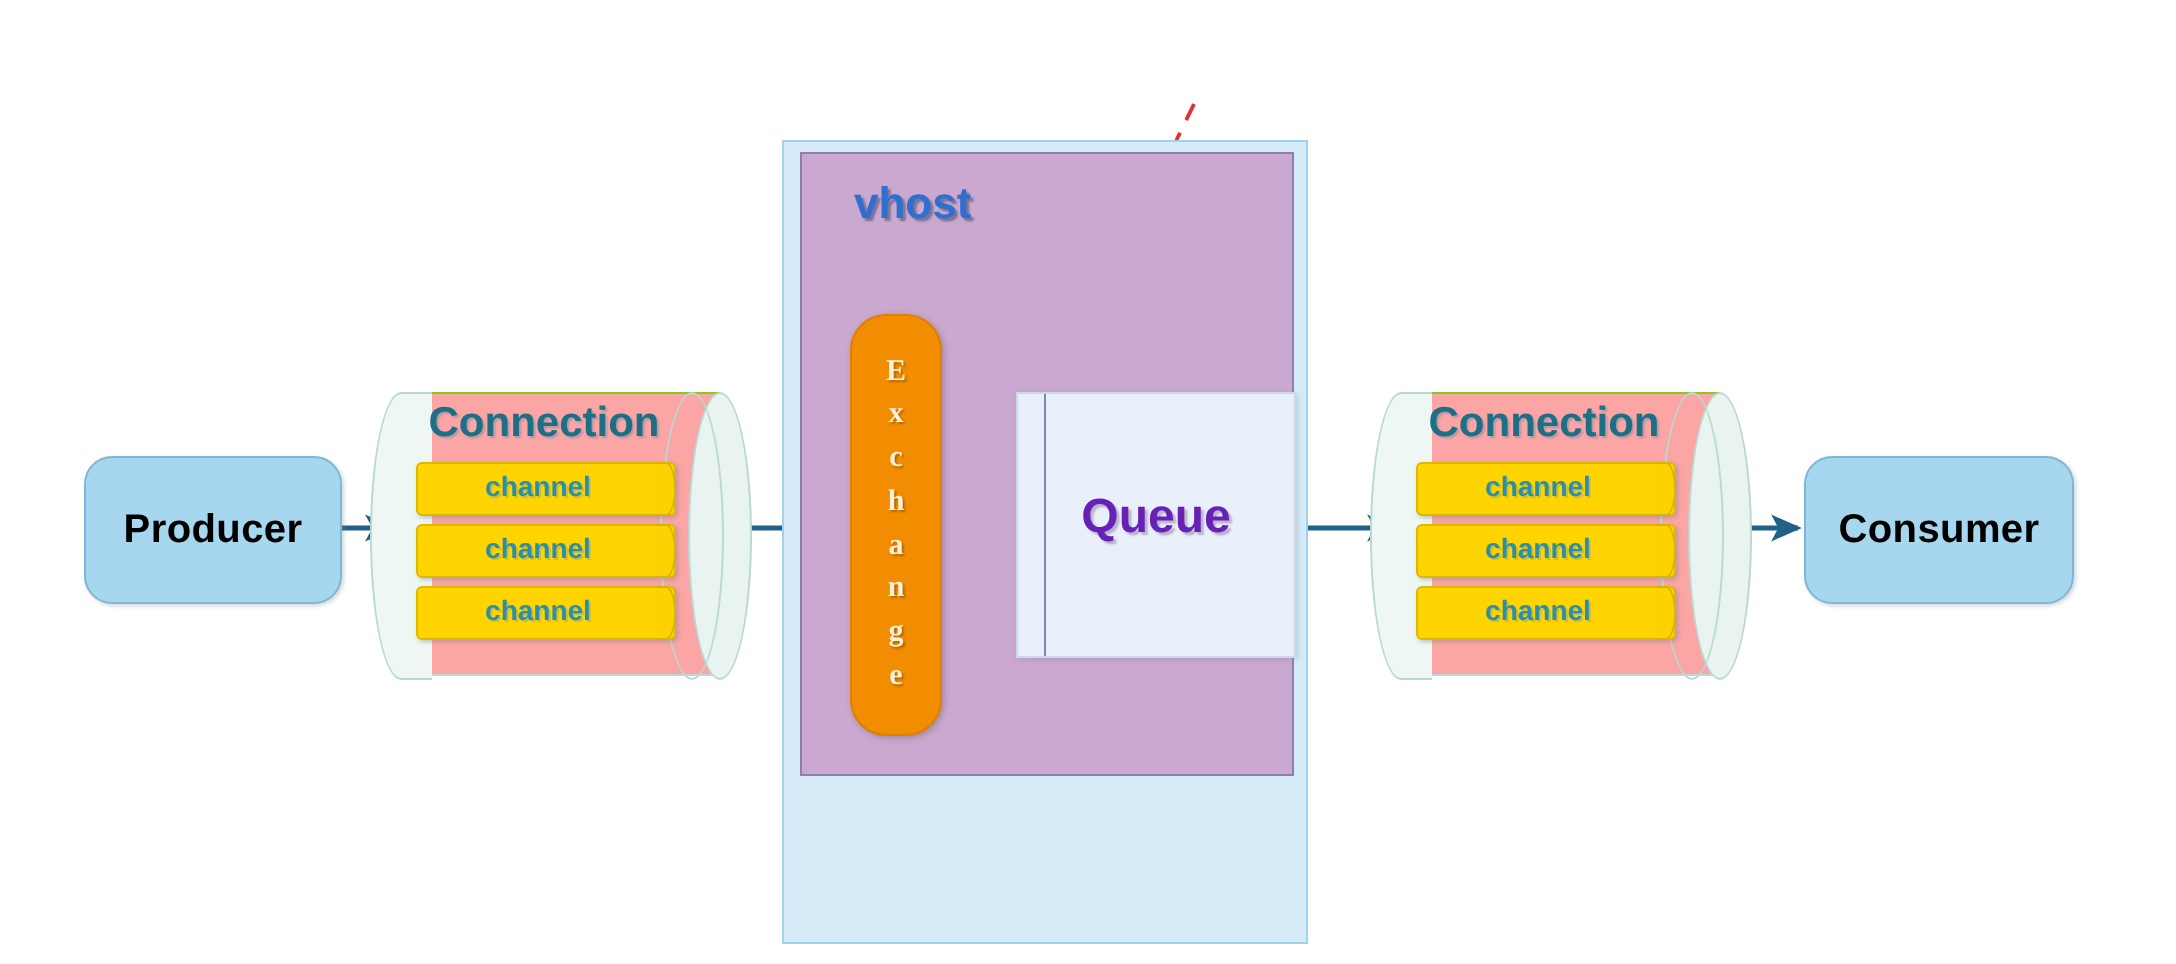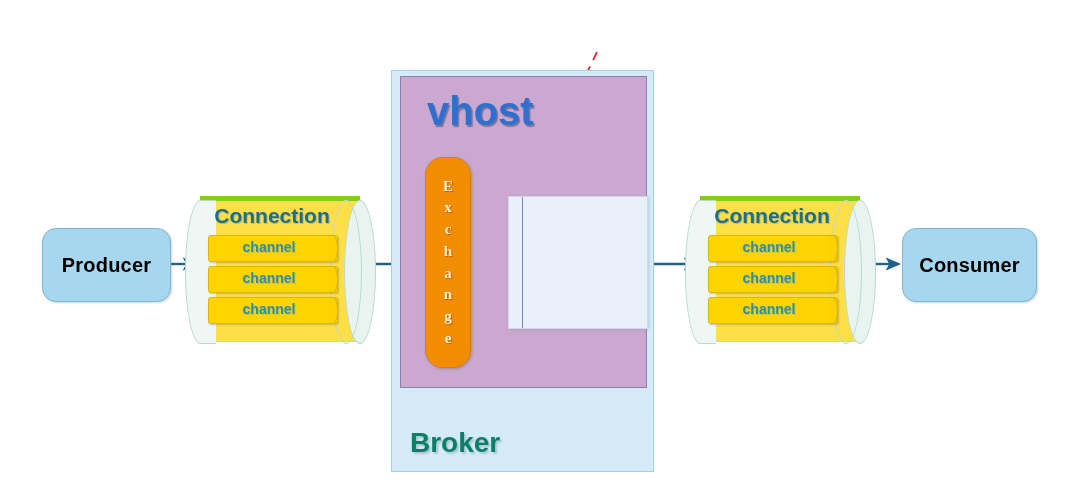--- a/index.html
+++ b/index.html
@@ -35,22 +35,22 @@
     box-shadow: 1px 1px 2px rgba(120,140,150,0.35);
   }
   #producer-box { left: 42px;  top: 228px; width: 127px; height: 72px; }
   #consumer-box { left: 902px; top: 228px; width: 133px; height: 72px; }
 
   
   .connection {
     position: absolute;
     width: 160px;
     height: 140px;
-    background: #fde047;
-    border-top: 5px solid #84cc16;
+    background: #fca5a5;
+    border-top: 1px solid #84cc16;
     border-bottom: 1px solid #b9d9d2;
   }
   #connection-producer { left: 200px; top: 196px; }
   #connection-consumer { left: 700px; top: 196px; }
   .cyl-cap {
     position: absolute;
     top: -1px;
     width: 30px;
     height: 142px;
     border: 1px solid #b9d9d2;
@@ -142,21 +142,21 @@
     top: 5px;
     width: 245px;
     height: 310px;
     background: #cba8cf;
     border: 1px solid #8d7fae;
   }
   #vhost-label {
     position: absolute;
     left: 26px;
     top: 12px;
-    font-size: 40px;
+    font-size: 22px;
     font-weight: bold;
     color: #2f6fd0;
     text-shadow: 1.5px 1.5px 1px rgba(60,70,110,0.55);
   }
 
   
   #exchange-box {
     position: absolute;
     left: 425px;
     top: 157px;
@@ -311,38 +311,38 @@
     </div>
     <div class="channel ch3">
       <span class="channel-label">channel</span>
     </div>
   </div>
 
   <div id="broker-box">
     <div id="vhost-box">
       <div id="vhost-label">vhost</div>
     </div>
-    <div id="broker-label">Broker</div>
   </div>
 
   <div id="exchange-box">
     <div id="exchange-label">
       <span>E</span>
       <span>x</span>
       <span>c</span>
       <span>h</span>
       <span>a</span>
       <span>n</span>
       <span>g</span>
       <span>e</span>
     </div>
   </div>
 
   <div id="queue-box">
     <div id="queue-divider"></div>
+    <div id="queue-label">Queue</div>
   </div>
 
 
   <div id="connection-consumer" class="connection">
     <div class="cyl-cap left"></div>
     <div class="cyl-cap right"></div>
     <div class="cyl-cap right2"></div>
     <div class="conn-title">Connection</div>
     <div class="channel ch1">
       <span class="channel-label">channel</span>

